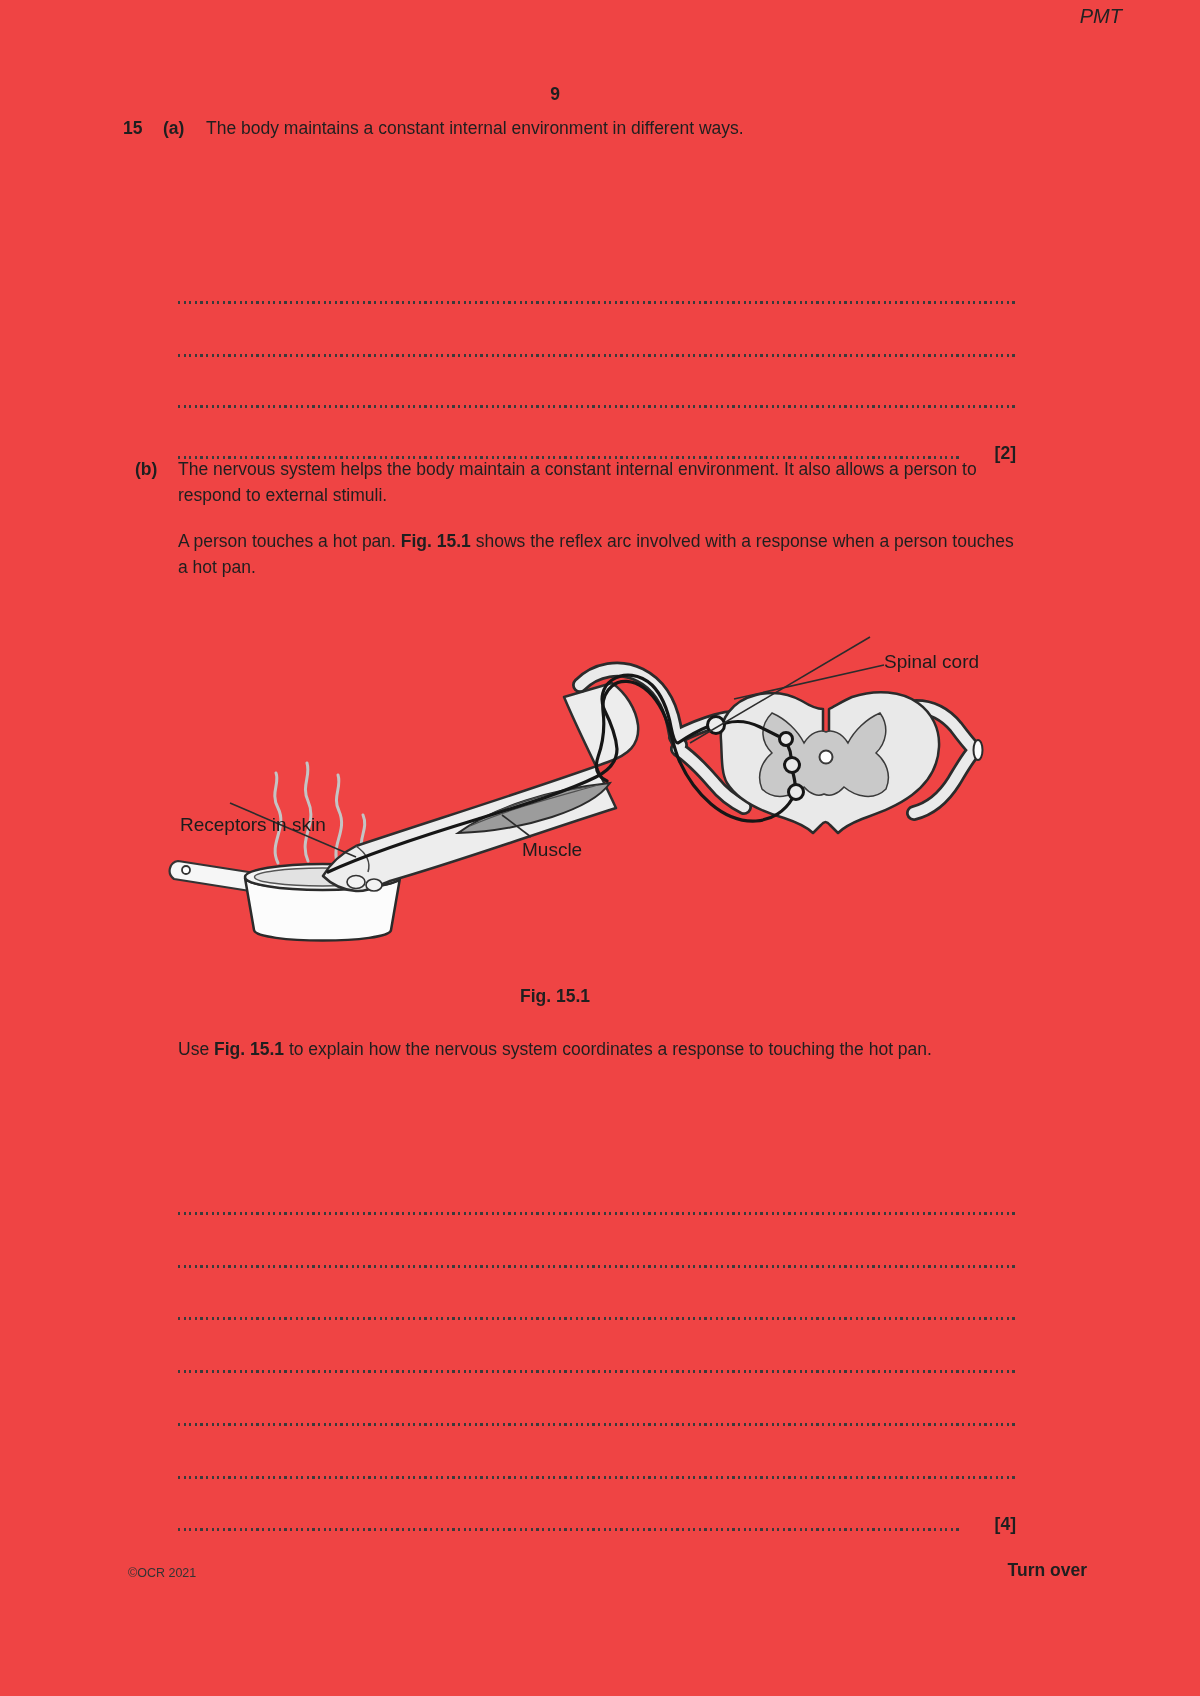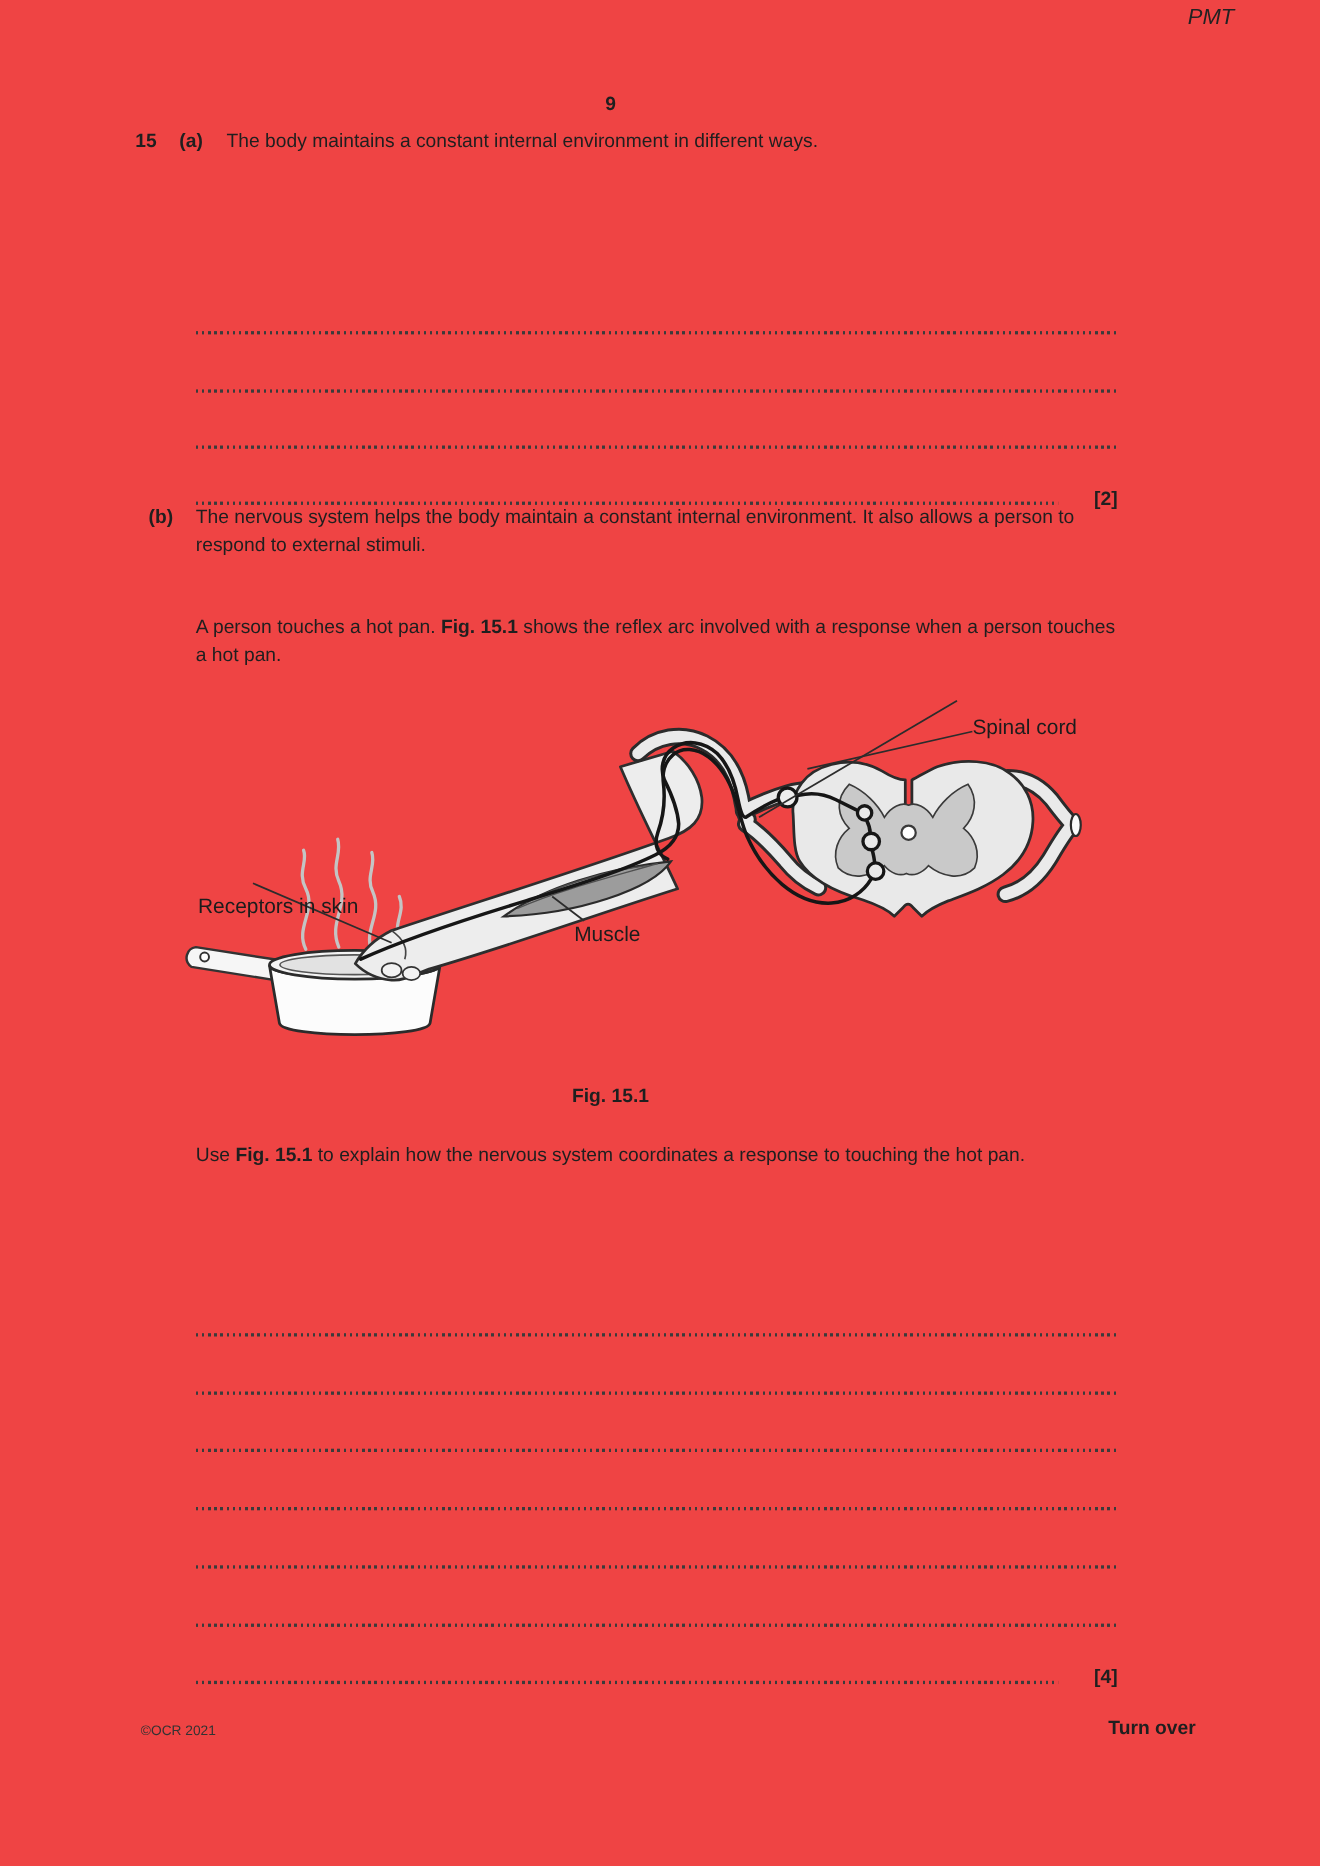--- a/index.html
+++ b/index.html
@@ -43,21 +43,21 @@
   <div class="ans-dots" style="top:354px;left:178px;width:838px;"></div>
   <div class="ans-dots" style="top:405px;left:178px;width:838px;"></div>
   <div class="ans-dots" style="top:456px;left:178px;width:784px;"></div>
   <div class="mark" style="top:443px;left:962px;">[2]</div>
 
   <div class="abs q-row body-text" style="top:456px;left:135px;">
     <div class="q-part">(b)</div>
     <div class="q-body">The nervous system helps the body maintain a constant internal environment. It also allows a person to respond to external stimuli.</div>
   </div>
 
-  <div class="abs body-text" style="top:528px;left:178px;width:840px;margin-top:28px;">
+  <div class="abs body-text" style="top:528px;left:178px;width:840px;">
     <span>A person touches a hot pan. </span><span class="bold">Fig. 15.1</span><span> shows the reflex arc involved with a response when a person touches a hot pan.</span>
   </div>
 
   <svg class="abs" style="top:585px;left:160px;" width="860" height="395" viewBox="0 0 860 395">
 
     <g fill="none" stroke="#c4c4c4" stroke-width="3" stroke-linecap="round">
       <path d="M 118 278 C 108 258, 128 243, 118 223 C 110 208, 120 198, 116 188"></path>
       <path d="M 148 276 C 138 253, 158 238, 148 216 C 141 201, 151 191, 147 178"></path>
       <path d="M 178 280 C 170 260, 188 246, 179 226 C 172 212, 182 202, 178 190"></path>
       <path d="M 203 268 C 197 254, 209 244, 203 230"></path>

